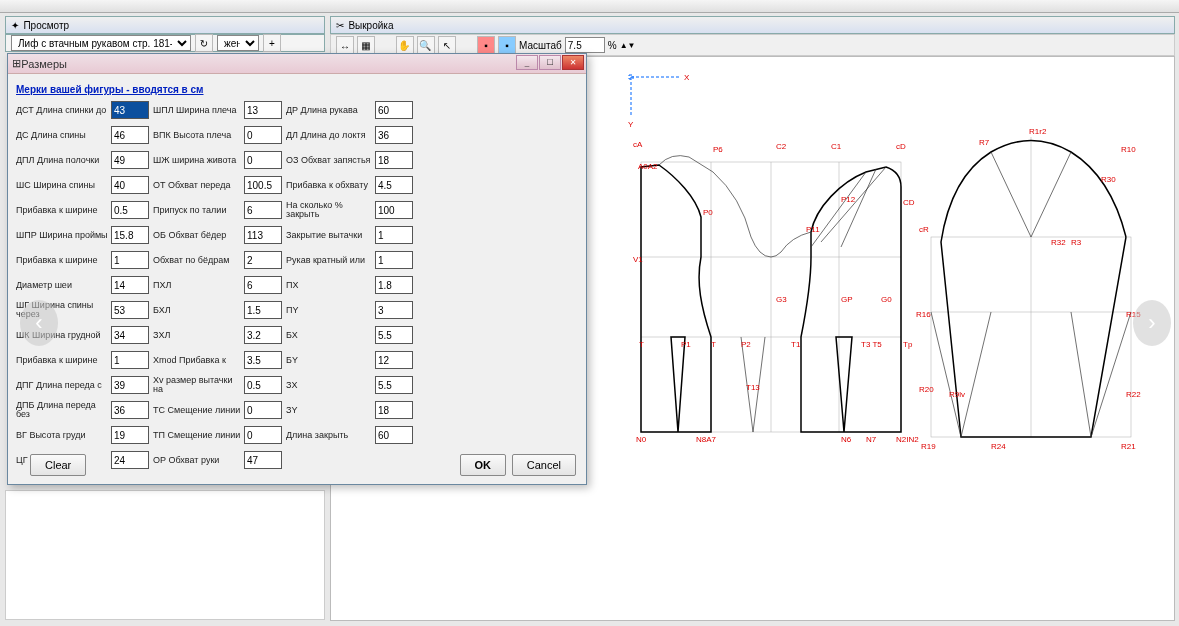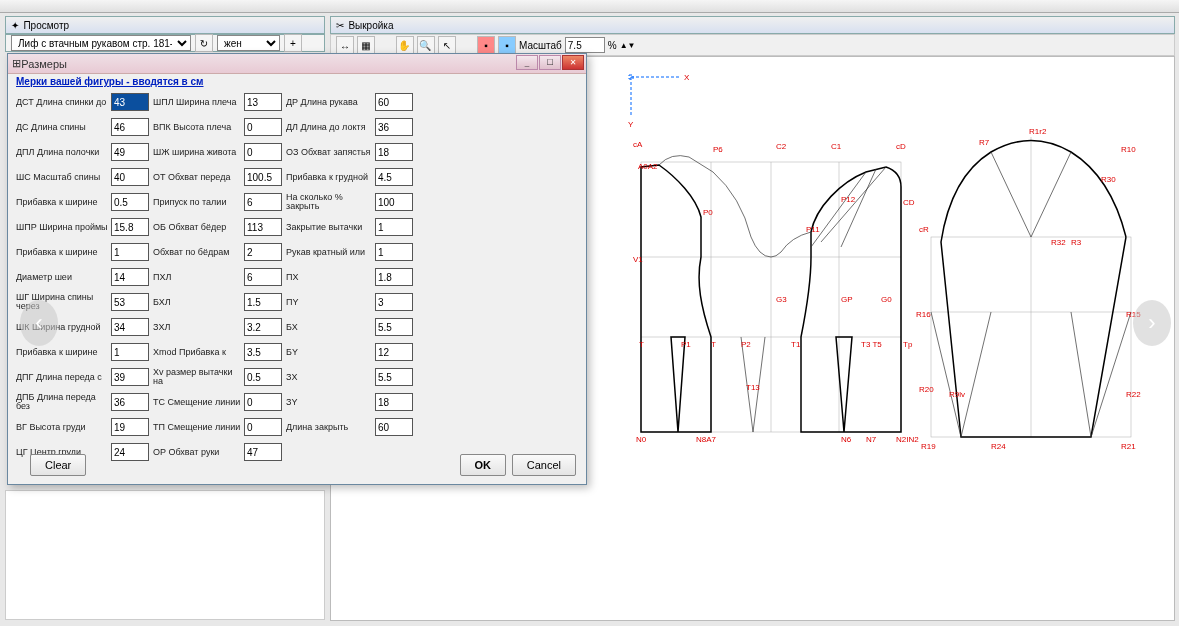--- a/index.html
+++ b/index.html
@@ -122,21 +122,21 @@
   .win-btn {
     width: 22px; height: 15px;
     background: linear-gradient(#f5e8ee, #e0c0cc);
     border: 1px solid #b8a;
     font-size: 8px;
     text-align: center;
     line-height: 13px;
   }
   .win-btn.close { background: linear-gradient(#e86, #c33); color: white; border-color: #a33;}
   .dialog-body {
-    padding: 2px 8px;
+    padding: 10px 8px;
     height: calc(100% - 20px);
     position: relative;
   }
   .intro-link {
     color: #0020c0;
     text-decoration: underline;
     font-size: 10px;
     font-weight: bold;
     display: block;
     margin-bottom: 4px;
@@ -244,21 +244,21 @@
 <div class="preview-panel">
   <div class="panel-header">
     <span>✦</span>
     <span>Просмотр</span>
   </div>
   <div class="panel-header" style="background:#f4f4f4">
     <select class="dropdown-select" style="width:180px">
       <option>Лиф с втачным рукавом стр. 181-225</option>
     </select>
     <span class="tool-btn">↻</span>
-    <select class="dropdown-select" style="width:63px">
+    <select class="dropdown-select" style="width:42px">
       <option>жен</option>
     </select>
     <span class="tool-btn">+</span>
   </div>
 </div>
 
 <div class="pattern-panel-header">
   <div class="panel-header">
     <span>✂</span>
     <span>Выкройка</span>
@@ -400,21 +400,21 @@
             </div>
             <div class="meas-row">
               <div class="meas-label">ДС Длина спины</div>
               <input class="meas-input" value="46" style="">
             </div>
             <div class="meas-row">
               <div class="meas-label">ДПЛ Длина полочки</div>
               <input class="meas-input" value="49" style="">
             </div>
             <div class="meas-row">
-              <div class="meas-label">ШС Масштаб спины</div>
+              <div class="meas-label">ШС Ширина спины</div>
               <input class="meas-input" value="40" style="">
             </div>
             <div class="meas-row">
               <div class="meas-label">Прибавка к ширине</div>
               <input class="meas-input" value="0.5" style="">
             </div>
             <div class="meas-row">
               <div class="meas-label">ШПР Ширина проймы</div>
               <input class="meas-input" value="15.8" style="">
             </div>
@@ -524,21 +524,21 @@
             </div>
             <div class="meas-row">
               <div class="meas-label">ДЛ Длина до локтя</div>
               <input class="meas-input" value="36" style="">
             </div>
             <div class="meas-row">
               <div class="meas-label">ОЗ Обхват запястья</div>
               <input class="meas-input" value="18" style="">
             </div>
             <div class="meas-row">
-              <div class="meas-label">Прибавка к грудной</div>
+              <div class="meas-label">Прибавка к обхвату</div>
               <input class="meas-input" value="4.5" style="">
             </div>
             <div class="meas-row">
               <div class="meas-label">На сколько % закрыть</div>
               <input class="meas-input" value="100" style="">
             </div>
             <div class="meas-row">
               <div class="meas-label">Закрытие вытачки</div>
               <input class="meas-input" value="1" style="">
             </div>

